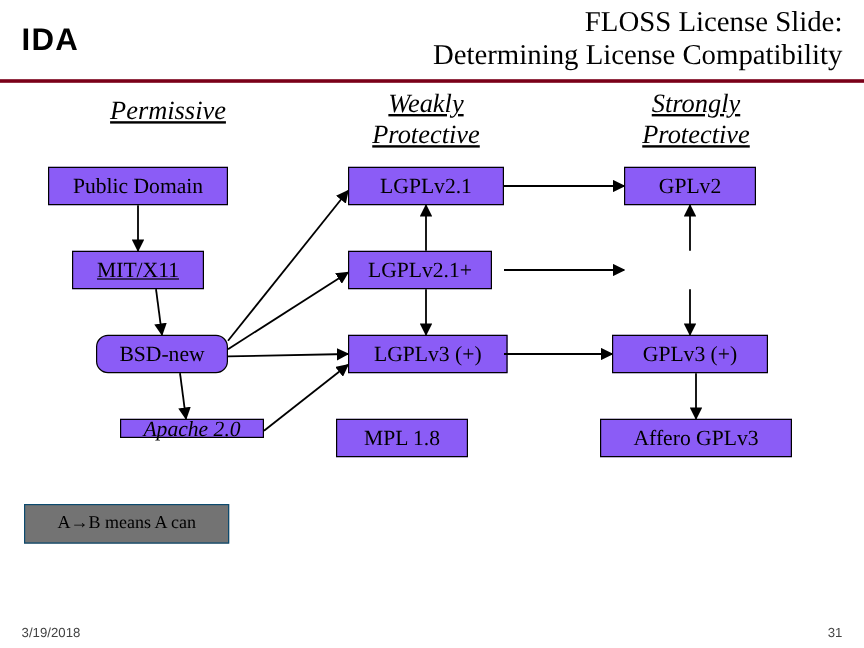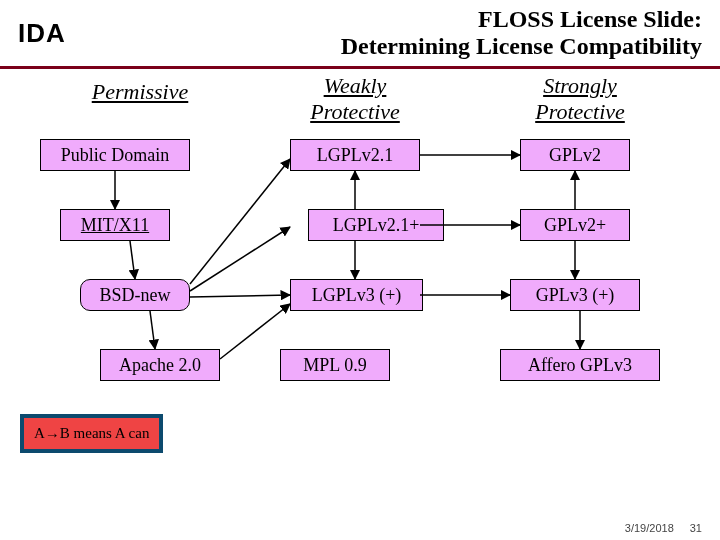--- a/index.html
+++ b/index.html
@@ -1,27 +1,27 @@
 <!DOCTYPE html>
 <html><head>
 <meta charset="utf-8">
 <style>
   * { box-sizing: border-box; margin: 0; padding: 0; }
   html, body { width: 720px; height: 540px; font-family: "Times New Roman", Times, serif; background: #fff; color: #000; }
   .slide { position: relative; width: 720px; height: 540px; }
   .header { display: flex; align-items: center; border-bottom: 3px solid #7a0019; padding: 6px 18px 6px 18px; }
   .logo { font-family: "Arial Black", Arial, sans-serif; font-weight: 900; font-size: 26px; letter-spacing: 1px; color: #000; }
   .title-block { margin-left: auto; text-align: right; }
-  .title-line { font-size: 24px; font-weight: bold; }
+  .title-line { font-size: 24px; font-weight: normal; }
   .stage { position: relative; width: 720px; height: 420px; }
   .col-header { position: absolute; font-style: italic; font-size: 22px; text-align: center; text-decoration: underline; }
-  .box { position: absolute; border: 1.5px solid #000; background: #f0abfc; font-size: 18px; display: flex; align-items: center; justify-content: center; padding: 4px 20px; white-space: nowrap; }
+  .box { position: absolute; border: 1.5px solid #000; background: #8b5cf6; font-size: 18px; display: flex; align-items: center; justify-content: center; padding: 4px 20px; white-space: nowrap; }
   svg.arrows { position: absolute; left: 0; top: 0; width: 720px; height: 420px; pointer-events: none; }
-  .legend { position: absolute; left: 20px; bottom: 36px; background: #ef4444; border: 4px solid #0c4a6e; padding: 6px 10px; font-size: 15px; line-height: 1.25; }
-  .footer { position: absolute; left: 0; bottom: 0; width: 100%; display: flex; justify-content: flex-end; padding: 4px 18px 6px 18px; font-size: 11px; font-family: Arial, sans-serif; color: #444; gap: 16px; }
+  .legend { position: absolute; left: 20px; bottom: 36px; background: #737373; border: 1px solid #0c4a6e; padding: 6px 27px; font-size: 15px; line-height: 1.25; }
+  .footer { position: absolute; left: 0; bottom: 0; width: 100%; display: flex; justify-content: space-between; padding: 4px 18px 6px 18px; font-size: 11px; font-family: Arial, sans-serif; color: #444; }
 </style>
 </head>
 <body>
 
 <div class="slide">
 
   <div class="header">
     <div class="logo">IDA</div>
     <div class="title-block">
       <div class="title-line">FLOSS License Slide:</div>
@@ -35,29 +35,28 @@
     <div class="col-header" style="left:280px; top:4px; width:150px;">
       <span>Weakly Protective</span>
     </div>
     <div class="col-header" style="left:500px; top:4px; width:160px;">
       <span>Strongly Protective</span>
     </div>
 
     <div class="box" style="left:40px;  top:70px;  width:150px; height:32px;">Public Domain</div>
     <div class="box" style="left:60px;  top:140px; width:110px; height:32px;text-decoration:underline;">MIT/X11</div>
     <div class="box" style="left:80px;  top:210px; width:110px; height:32px;border-radius:10px;">BSD-new</div>
-    <div class="box" style="left:100px; top:280px; width:120px; height:32px;">Apache 2.0</div>
+    <div class="box" style="left:100px; top:280px; width:120px; height:16px;font-style:italic;">Apache 2.0</div>
 
     <div class="box" style="left:290px; top:70px;  width:130px; height:32px;">LGPLv2.1</div>
-    <div class="box" style="left:308px; top:140px; width:136px; height:32px;">LGPLv2.1+</div>
+    <div class="box" style="left:290px; top:140px; width:120px; height:32px;">LGPLv2.1+</div>
     <div class="box" style="left:290px; top:210px; width:133px; height:32px;">LGPLv3 (+)</div>
-    <div class="box" style="left:280px; top:280px; width:110px; height:32px;">MPL 0.9</div>
+    <div class="box" style="left:280px; top:280px; width:110px; height:32px;">MPL 1.8</div>
 
     <div class="box" style="left:520px; top:70px;  width:110px; height:32px;">GPLv2</div>
-    <div class="box" style="left:520px; top:140px; width:110px; height:32px;">GPLv2+</div>
     <div class="box" style="left:510px; top:210px; width:130px; height:32px;">GPLv3 (+)</div>
     <div class="box" style="left:500px; top:280px; width:160px; height:32px;">Affero GPLv3</div>
 
     <svg class="arrows">
       <defs>
         <marker id="ah" viewBox="0 0 10 10" refX="9" refY="5" markerWidth="7" markerHeight="7" orient="auto-start-reverse">
           <path d="M0,0 L10,5 L0,10 z" fill="#000"></path>
         </marker>
       </defs>
 

